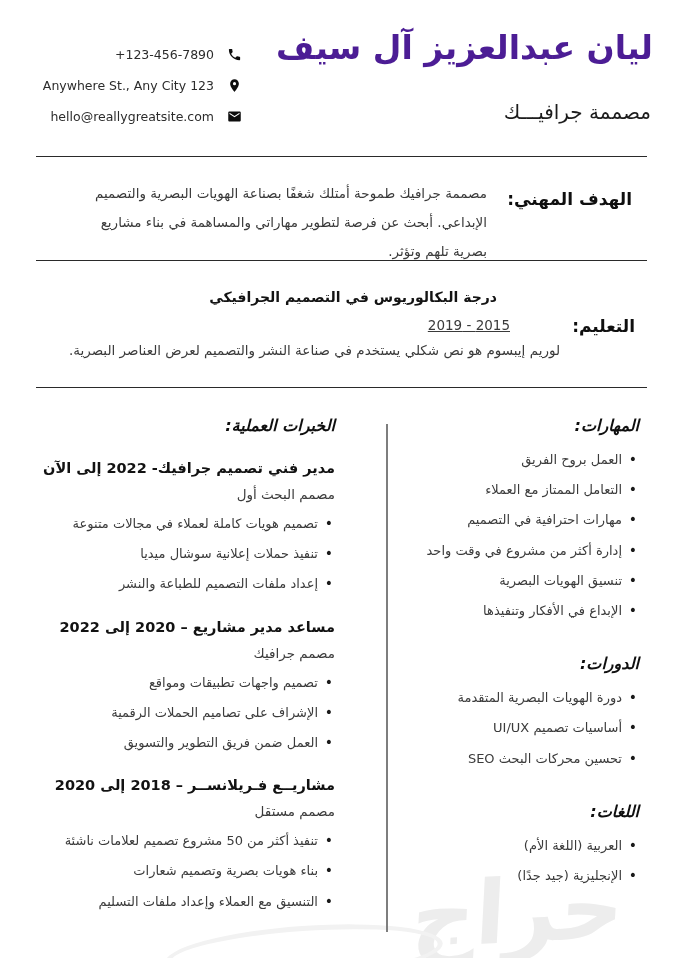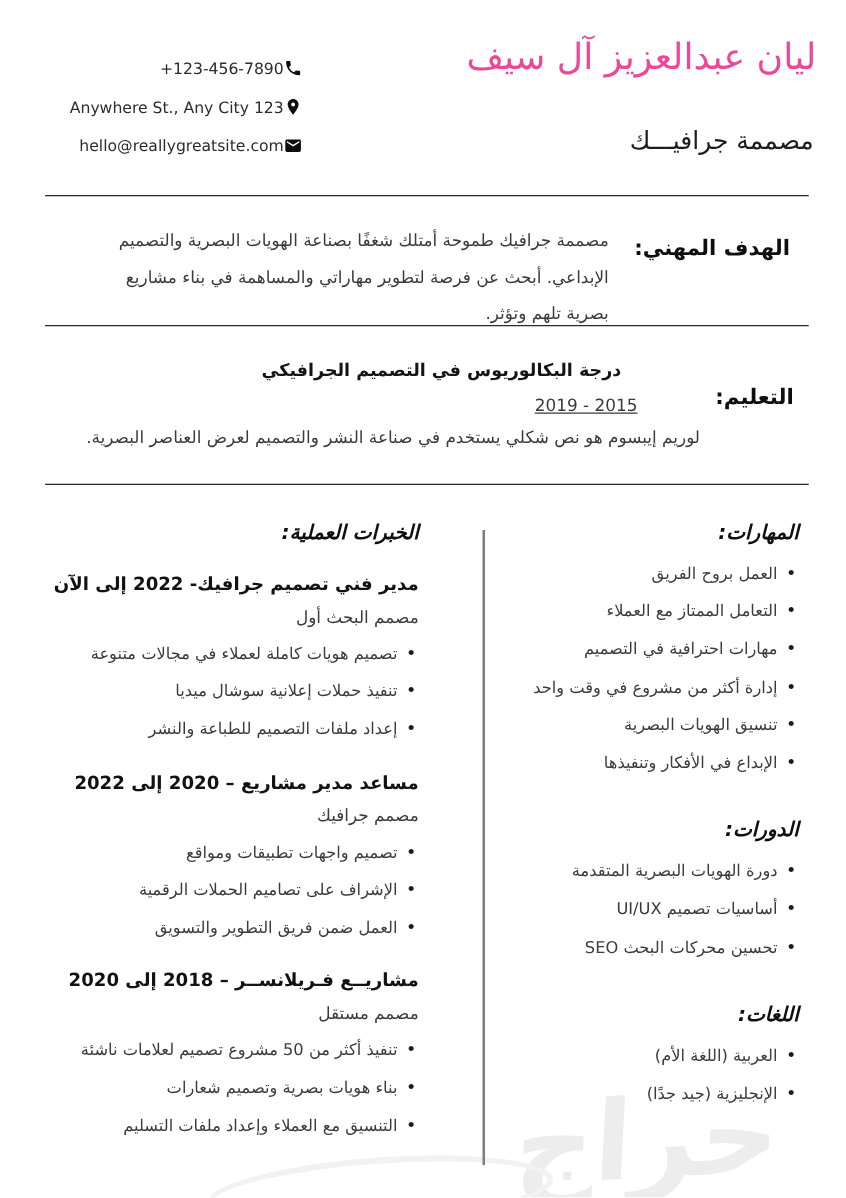--- a/index.html
+++ b/index.html
@@ -1,34 +1,34 @@
 <!DOCTYPE html>
 <html lang="ar"><head>
 <meta charset="utf-8">
 <style>
   html,body{margin:0;padding:0;background:#fff;}
   .page{
     position:relative;width:677px;height:958px;background:#ffffff;overflow:hidden;
     font-family:"DejaVu Sans",sans-serif;direction:rtl;color:#1a1a1a;
   }
   
-  .name{position:absolute;top:28px;right:24px;font-size:29px;font-weight:normal;color:#ec4899;white-space:nowrap;}
+  .name{position:absolute;top:28px;right:24px;font-size:33px;font-weight:bold;color:#4c1d95;white-space:nowrap;}
   .subtitle{position:absolute;top:100px;right:26px;font-size:20px;color:#1c1c1c;white-space:nowrap;}
   .contact{position:absolute;top:44px;left:30px;width:212px;}
-  .contact-row{display:flex;direction:ltr;justify-content:flex-end;align-items:center;height:20px;margin-bottom:11px;}
+  .contact-row{display:flex;direction:ltr;justify-content:flex-end;align-items:center;gap:13px;height:20px;margin-bottom:11px;}
   .contact-text{font-size:12.5px;color:#2c2c2c;white-space:nowrap;}
   .cicon svg{width:15px;height:15px;fill:#0d0d0d;display:block;}
   
   .hr{position:absolute;left:36px;right:30px;border-top:1.7px solid #2a2a2a;height:0;}
   .hr1{top:156px}.hr2{top:260px}.hr3{top:387px}
   
   .obj-head{position:absolute;top:189px;right:45px;font-size:17px;font-weight:bold;color:#0f0f0f;white-space:nowrap;}
   .obj-text{position:absolute;top:179px;right:190px;width:422px;font-size:13.5px;color:#3a3a3a;line-height:2.15;text-align:right;}
   
-  .edu-head{position:absolute;top:308px;right:42px;font-size:17px;font-weight:bold;color:#0f0f0f;white-space:nowrap;}
+  .edu-head{position:absolute;top:316px;right:42px;font-size:17px;font-weight:bold;color:#0f0f0f;white-space:nowrap;}
   .edu-degree{position:absolute;top:289px;right:180px;font-size:14px;font-weight:bold;color:#141414;white-space:nowrap;}
   .edu-years{position:absolute;top:317px;right:167px;font-size:13.5px;color:#3a3a3a;text-decoration:underline;}
   .edu-desc{position:absolute;top:342px;right:117px;font-size:13.5px;color:#3a3a3a;white-space:nowrap;}
   
   .divider-v{position:absolute;left:386px;top:424px;width:1.7px;height:508px;background:#7e7e7e;}
   .col-right{position:absolute;top:416px;left:402px;width:237px;text-align:right;z-index:1;}
   .col-left{position:absolute;top:416px;right:342px;left:35px;text-align:right;z-index:1;}
   h3.sec{font-size:16px;font-weight:bold;color:#0f0f0f;margin:0 0 16px;white-space:nowrap;font-style:italic;}
   .col-right h3.mt{margin-top:34px;}
   ul.blist{list-style:none;margin:0;padding:0;}

